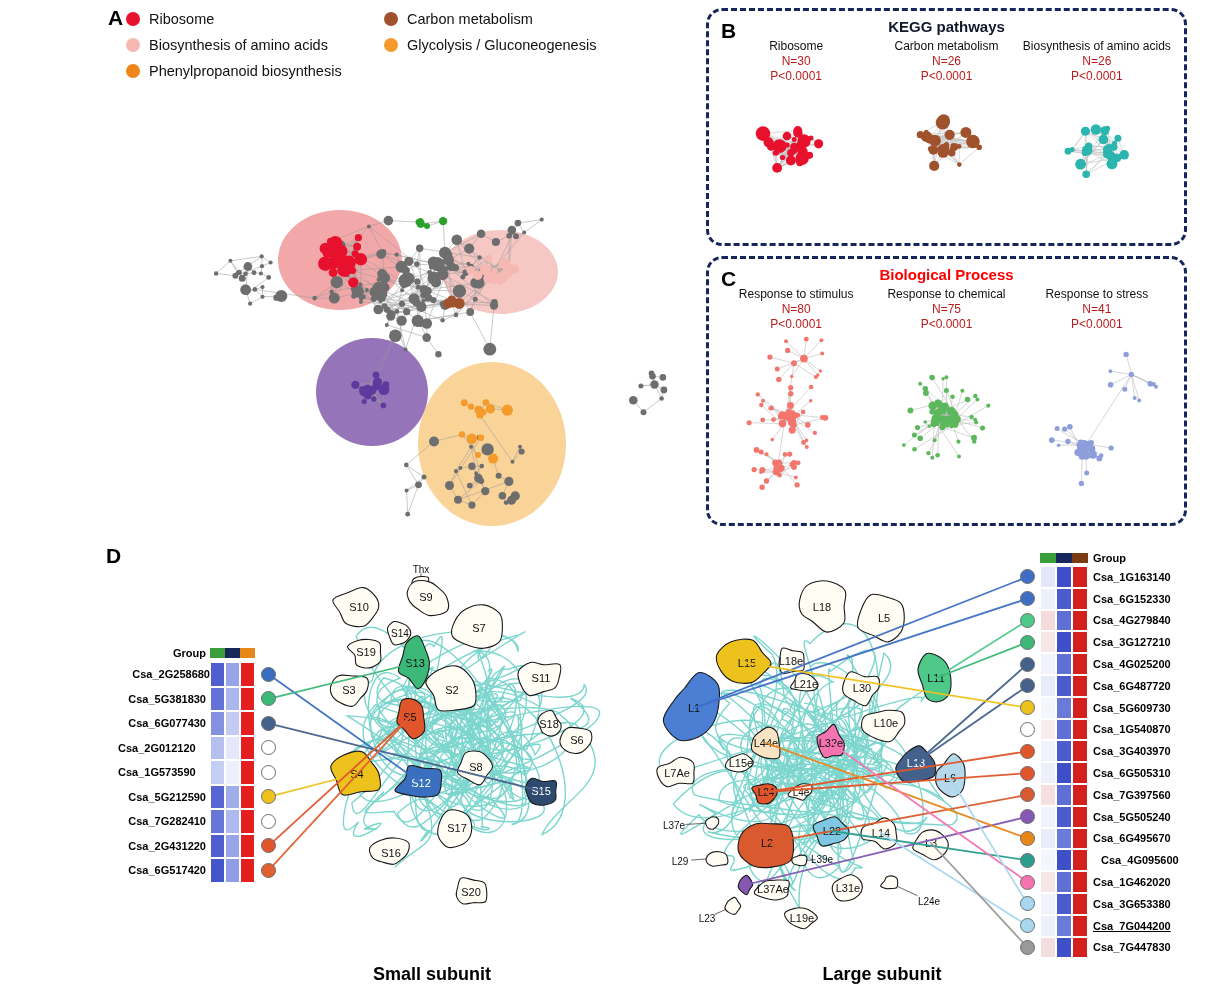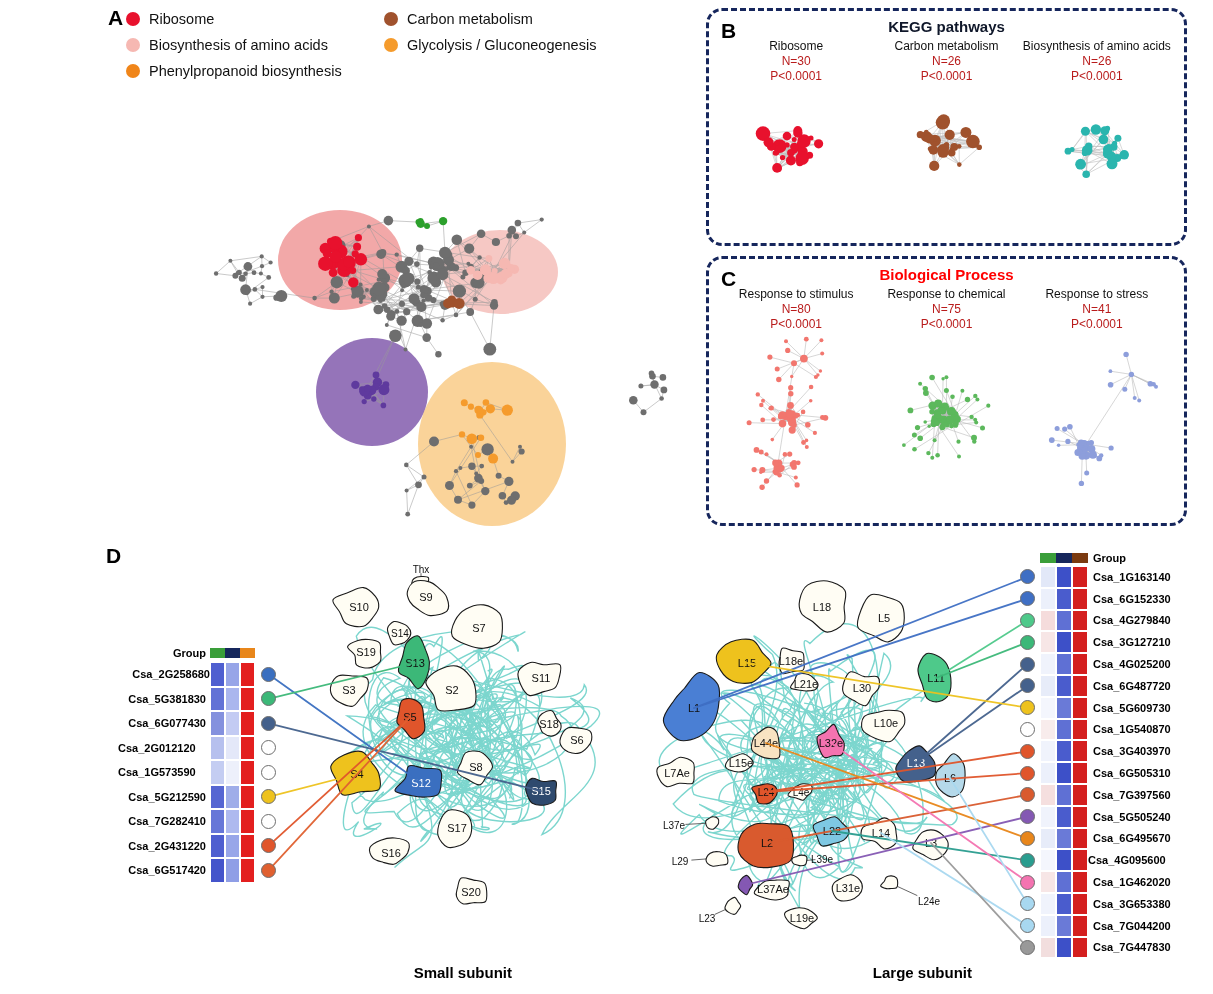--- a/index.html
+++ b/index.html
@@ -27,21 +27,21 @@
   .hm{position:absolute;display:flex;flex-direction:column;z-index:2}
   #hmLeft{left:118px;top:644px}
   #hmRight{left:1020px;top:550px}
   .hm-row{display:flex;align-items:center}
   .hm-gene{font-size:11px;font-weight:bold;color:#000;white-space:nowrap}
   .hm-cells{display:flex;height:100%}
   .hm-cell{display:block;height:100%;border:0.5px solid #fff}
   .hm-marker{width:15px;height:15px;border-radius:50%;border:1.5px solid #6e6e6e;flex:0 0 auto}
   .hm-sq{display:block;height:10px}
   .hm-group-label{font-size:11px;font-weight:bold;color:#000}
-  .subunit-title{position:absolute;font-weight:bold;font-size:15px;text-align:right;z-index:3;color:#000}
+  .subunit-title{position:absolute;font-weight:bold;font-size:18px;text-align:center;z-index:3;color:#000}
   #titleSmall{left:352px;top:964px;width:160px}
   #titleLarge{left:792px;top:964px;width:180px}
   #labelA{left:108px;top:6px}
   #labelD{left:106px;top:544px}
 </style>
 </head>
 <body>
 
 <div id="fig">
   <div id="labelA" class="panel-letter">A</div>
@@ -2674,41 +2674,41 @@
         </span>
         <span class="hm-gene" style="padding-left: 5px;">Csa_6G495670</span>
       </div>
       <div class="hm-row" style="height: 21.8px;">
         <span class="hm-marker" style="background: rgb(42, 157, 143); margin-right: 5px;"></span>
         <span class="hm-cells">
           <span class="hm-cell" style="width: 16px; background: rgb(244, 246, 253);"></span>
           <span class="hm-cell" style="width: 16px; background: rgb(61, 80, 200);"></span>
           <span class="hm-cell" style="width: 16px; background: rgb(212, 31, 31);"></span>
         </span>
-        <span class="hm-gene" style="padding-left: 0;">Csa_4G095600</span>
+        <span class="hm-gene" style="padding-left: 13px;">Csa_4G095600</span>
       </div>
       <div class="hm-row" style="height: 21.8px;">
         <span class="hm-marker" style="background: rgb(244, 115, 176); margin-right: 5px;"></span>
         <span class="hm-cells">
           <span class="hm-cell" style="width: 16px; background: rgb(247, 230, 230);"></span>
           <span class="hm-cell" style="width: 16px; background: rgb(95, 112, 212);"></span>
           <span class="hm-cell" style="width: 16px; background: rgb(212, 31, 31);"></span>
         </span>
         <span class="hm-gene" style="padding-left: 5px;">Csa_1G462020</span>
       </div>
       <div class="hm-row" style="height: 21.8px;">
         <span class="hm-marker" style="background: rgb(168, 216, 240); margin-right: 5px;"></span>
         <span class="hm-cells">
           <span class="hm-cell" style="width: 16px; background: rgb(240, 243, 252);"></span>
           <span class="hm-cell" style="width: 16px; background: rgb(74, 92, 205);"></span>
           <span class="hm-cell" style="width: 16px; background: rgb(212, 31, 31);"></span>
         </span>
         <span class="hm-gene" style="padding-left: 5px;">Csa_3G653380</span>
       </div>
-      <div class="hm-row" style="height: 21.8px;">
+      <div class="hm-row" style="height: 21.8px; text-decoration: underline;">
         <span class="hm-marker" style="background: rgb(168, 216, 240); margin-right: 5px;"></span>
         <span class="hm-cells">
           <span class="hm-cell" style="width: 16px; background: rgb(236, 240, 251);"></span>
           <span class="hm-cell" style="width: 16px; background: rgb(106, 122, 215);"></span>
           <span class="hm-cell" style="width: 16px; background: rgb(212, 31, 31);"></span>
         </span>
         <span class="hm-gene" style="padding-left: 5px;">Csa_7G044200</span>
       </div>
       <div class="hm-row" style="height: 21.8px;">
         <span class="hm-marker" style="background: rgb(153, 153, 153); margin-right: 5px;"></span>

